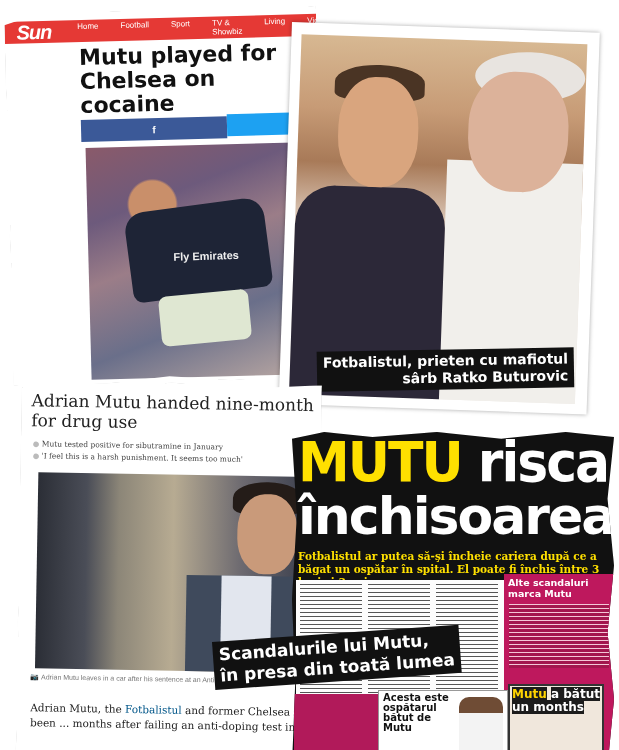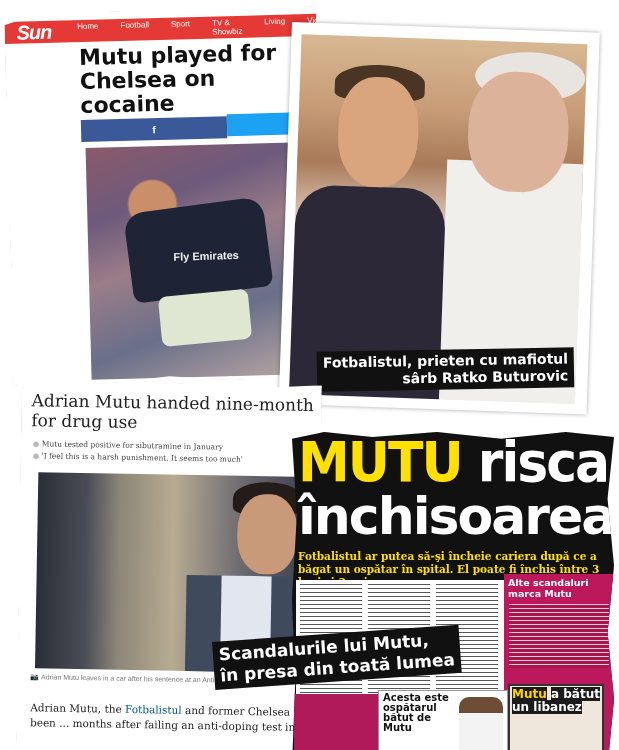--- a/index.html
+++ b/index.html
@@ -142,21 +142,21 @@
     <div class="t-col" style="left:140px"></div>
     <div class="t-kick">A fost la un restaurant după ora 4 noaptea</div>
   </div>
   <div class="t-sidebar">
     <div class="t-side-title">Alte scandaluri marca Mutu</div>
     <div class="t-side-text"></div>
     <div class="t-inset">
       <div class="t-inset-title">
         <span class="t-inset-y">Mutu</span>
         <span class="t-inset-w">a bătut</span><br>
-        <span class="t-inset-w">un libanez</span>
+        <span class="t-inset-w">un months</span>
       </div>
     </div>
   </div>
   <div class="t-pink"></div>
   <div class="t-ospatar">
     <div class="t-ospatar-title">Acesta este ospătarul bătut de Mutu</div>
     <div class="t-ospatar-man"></div>
   </div>
 </div>
 

